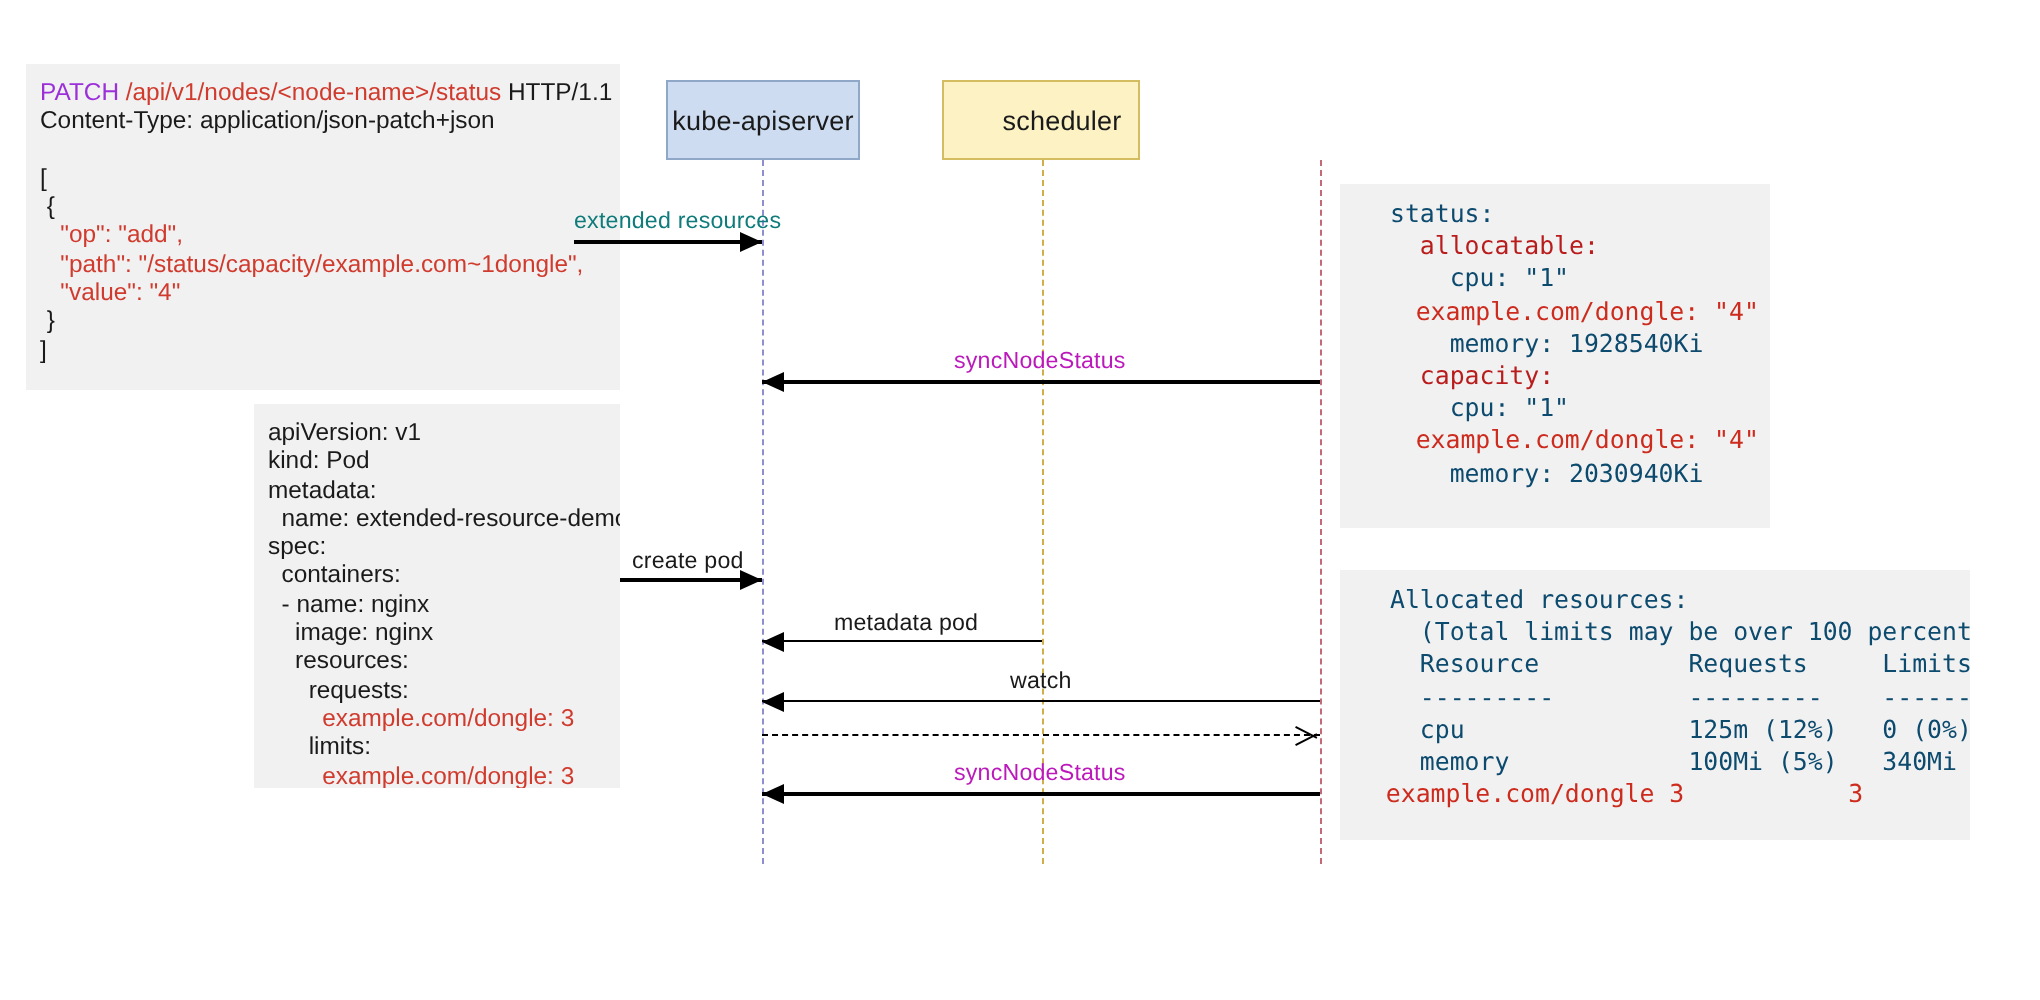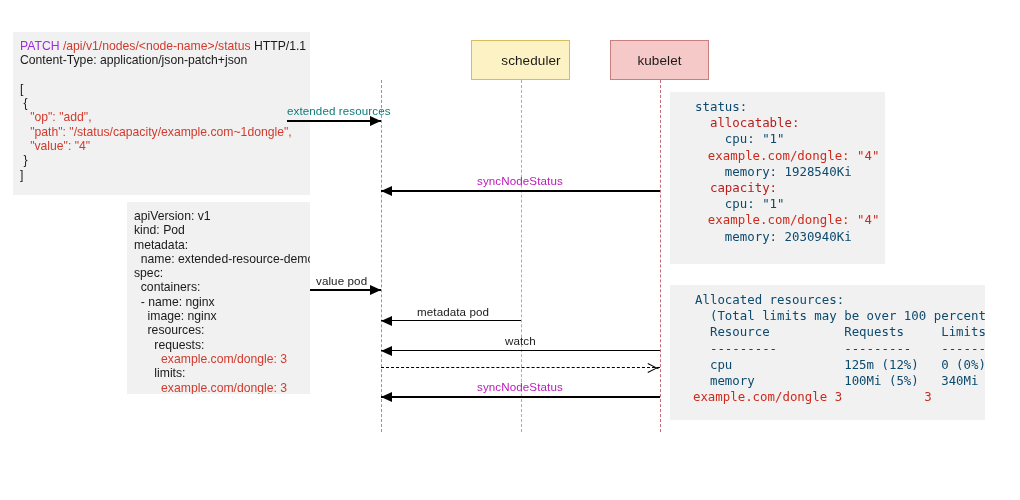--- a/index.html
+++ b/index.html
@@ -129,32 +129,32 @@
     <div class="panel mono" style="left: 670px; top: 92px; width: 215px; height: 172px; padding: 7px 0px 0px 8px;"><span class="ln"><span class="c-dark">status:</span></span><span class="ln"><span class="c-dark">  </span><span class="c-orange">allocatable:</span></span><span class="ln"><span class="c-dark">    cpu: "1"</span></span><span class="ln"><span class="c-red2">    example.com/dongle: "4"</span></span><span class="ln"><span class="c-dark">    memory: 1928540Ki</span></span><span class="ln"><span class="c-dark">  </span><span class="c-orange">capacity:</span></span><span class="ln"><span class="c-dark">    cpu: "1"</span></span><span class="ln"><span class="c-red2">    example.com/dongle: "4"</span></span><span class="ln"><span class="c-dark">    memory: 2030940Ki</span></span></div>
     <div class="panel mono" style="left: 670px; top: 285px; width: 315px; height: 135px; padding: 7px 0px 0px 8px;"><span class="ln"><span class="c-dark">Allocated resources:</span></span><span class="ln"><span class="c-dark">  (Total limits may be over 100 percent...)</span></span><span class="ln"><span class="c-dark">  Resource          Requests     Limits</span></span><span class="ln"><span class="c-dark">  ---------         ---------    ------</span></span><span class="ln"><span class="c-dark">  cpu               125m (12%)   0 (0%)</span></span><span class="ln"><span class="c-dark">  memory            100Mi (5%)   340Mi (18%)</span></span><span class="ln"><span class="c-red2">  example.com/dongle 3           3</span></span></div>
     <div class="msg-line" style="left: 287px; top: 120px; width: 94px;"></div>
     <div class="head right" style="top: 115.5px; left: 370px;"></div>
     <div class="msg-label lbl-teal" style="left: 287px; top: 104px;">extended resources</div>
     <div class="msg-line" style="left: 381px; top: 190px; width: 279px;"></div>
     <div class="head left" style="top: 185.5px; left: 381px;"></div>
     <div class="msg-label lbl-magenta" style="left: 477px; top: 174px;">syncNodeStatus</div>
     <div class="msg-line" style="left: 310px; top: 289px; width: 71px;"></div>
     <div class="head right" style="top: 284.5px; left: 370px;"></div>
-    <div class="msg-label lbl-black" style="left: 316px; top: 274px;">value pod</div>
+    <div class="msg-label lbl-black" style="left: 316px; top: 274px;">create pod</div>
     <div class="msg-line thin" style="left: 381px; top: 320px; width: 140px;"></div>
     <div class="head left" style="top: 315.5px; left: 381px;"></div>
     <div class="msg-label lbl-black" style="left: 417px; top: 305px;">metadata pod</div>
     <div class="msg-line thin" style="left: 381px; top: 350px; width: 279px;"></div>
     <div class="head left" style="top: 345.5px; left: 381px;"></div>
     <div class="msg-label lbl-black" style="left: 505px; top: 334px; text-align: center;">watch</div>
     <div class="msg-line dashed" style="left: 381px; top: 367px; width: 279px;"></div>
     <div class="head-open" style="left: 648px; top: 362px;"></div>
     <div class="msg-line" style="left: 381px; top: 396px; width: 279px;"></div>
     <div class="head left" style="top: 391.5px; left: 381px;"></div>
     <div class="msg-label lbl-magenta" style="left: 477px; top: 380px;">syncNodeStatus</div>
+    <div class="participant" style="left: 333px; top: 40px; width: 97px; height: 40px; background: rgb(205, 220, 240); border-color: rgb(143, 168, 200);">
+      <span>kube-apiserver</span>
+    </div>
     <div class="participant" style="left: 471px; top: 40px; width: 99px; height: 40px; background: rgb(252, 242, 196); border-color: rgb(212, 188, 98); padding-left: 21px;">
       <span>scheduler</span>
-    </div>
-    <div class="participant" style="left: 610px; top: 40px; width: 99px; height: 40px; background: rgb(246, 201, 201); border-color: rgb(201, 127, 128);">
-      <span>kubelet</span>
     </div>
     <div id="watermark" style="left: 762px; top: 460px;">掘金技术社区 @ 凌虚</div>
   </div>
 
 </body></html>

